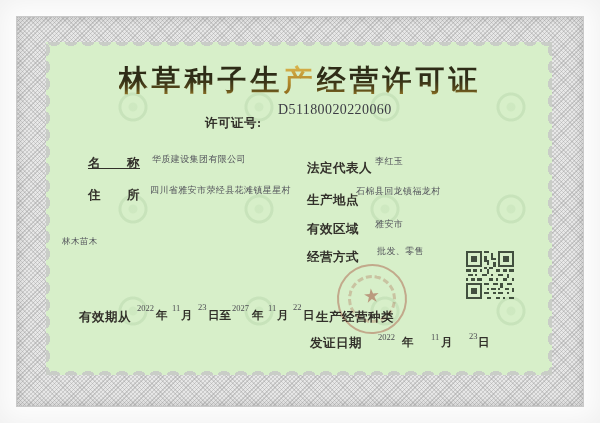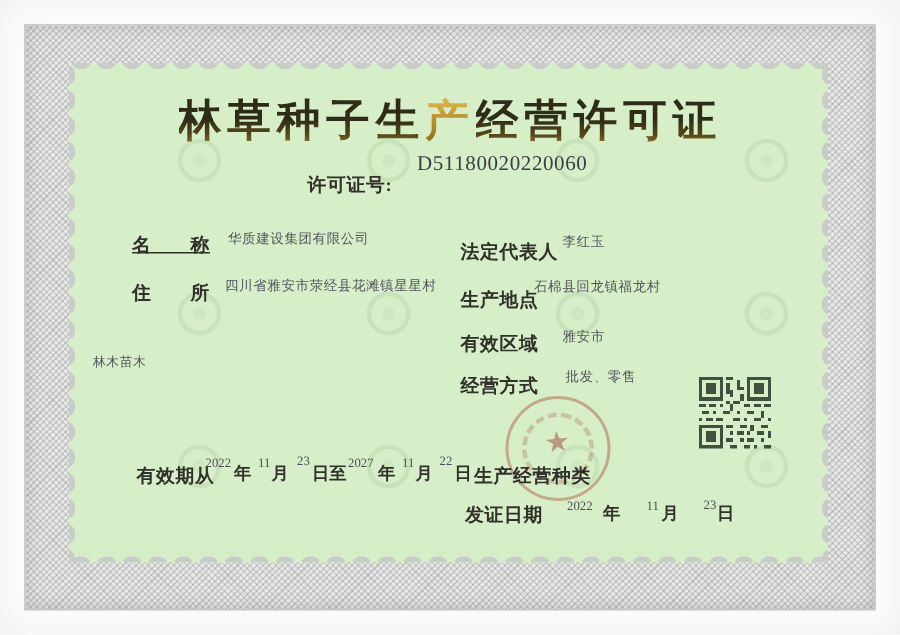--- a/index.html
+++ b/index.html
@@ -73,21 +73,21 @@
   .lic-lbl{left:205px;top:115px;}
   .lic-no{left:278px;top:102px;}
   .name-lbl{left:88px;top:155px;text-decoration:underline;} .name-val{left:152px;top:153px;font-family:Liberation Mono, monospace;}
   .addr-lbl{left:88px;top:187px;} .addr-val{left:150px;top:184px;}
   .cat-lbl{left:75px;top:219px;}  .cat-val{left:62px;top:236px;font-size:8.5px;}
   .rep-lbl{left:307px;top:160px;} .rep-val{left:375px;top:155px;}
   .site-lbl{left:307px;top:192px;}.site-val{left:356px;top:185px;}
   .reg-lbl{left:307px;top:221px;} .reg-val{left:375px;top:218px;}
   .mode-lbl{left:307px;top:249px;}.mode-val{left:377px;top:245px;}
 
-  .vld-lbl{left:91px;top:309px;font-family:Liberation Serif, serif;}
+  .vld-lbl{left:79px;top:309px;font-family:Liberation Serif, serif;}
   .v-y1{left:137px;top:303px;} .v-n1{left:156px;top:308px;}
   .v-m1{left:172px;top:303px;} .v-yue1{left:181px;top:308px;}
   .v-d1{left:198px;top:302px;} .v-rz{left:208px;top:308px;}
   .v-y2{left:232px;top:303px;} .v-n2{left:252px;top:308px;}
   .v-m2{left:268px;top:303px;} .v-yue2{left:277px;top:308px;}
   .v-d2{left:293px;top:302px;} .v-r2{left:303px;top:308px;}
 
   .sealorg-lbl{left:316px;top:309px;}
   .issue-lbl{left:310px;top:335px;}
   .i-y{left:378px;top:332px;} .i-n{left:402px;top:335px;}

